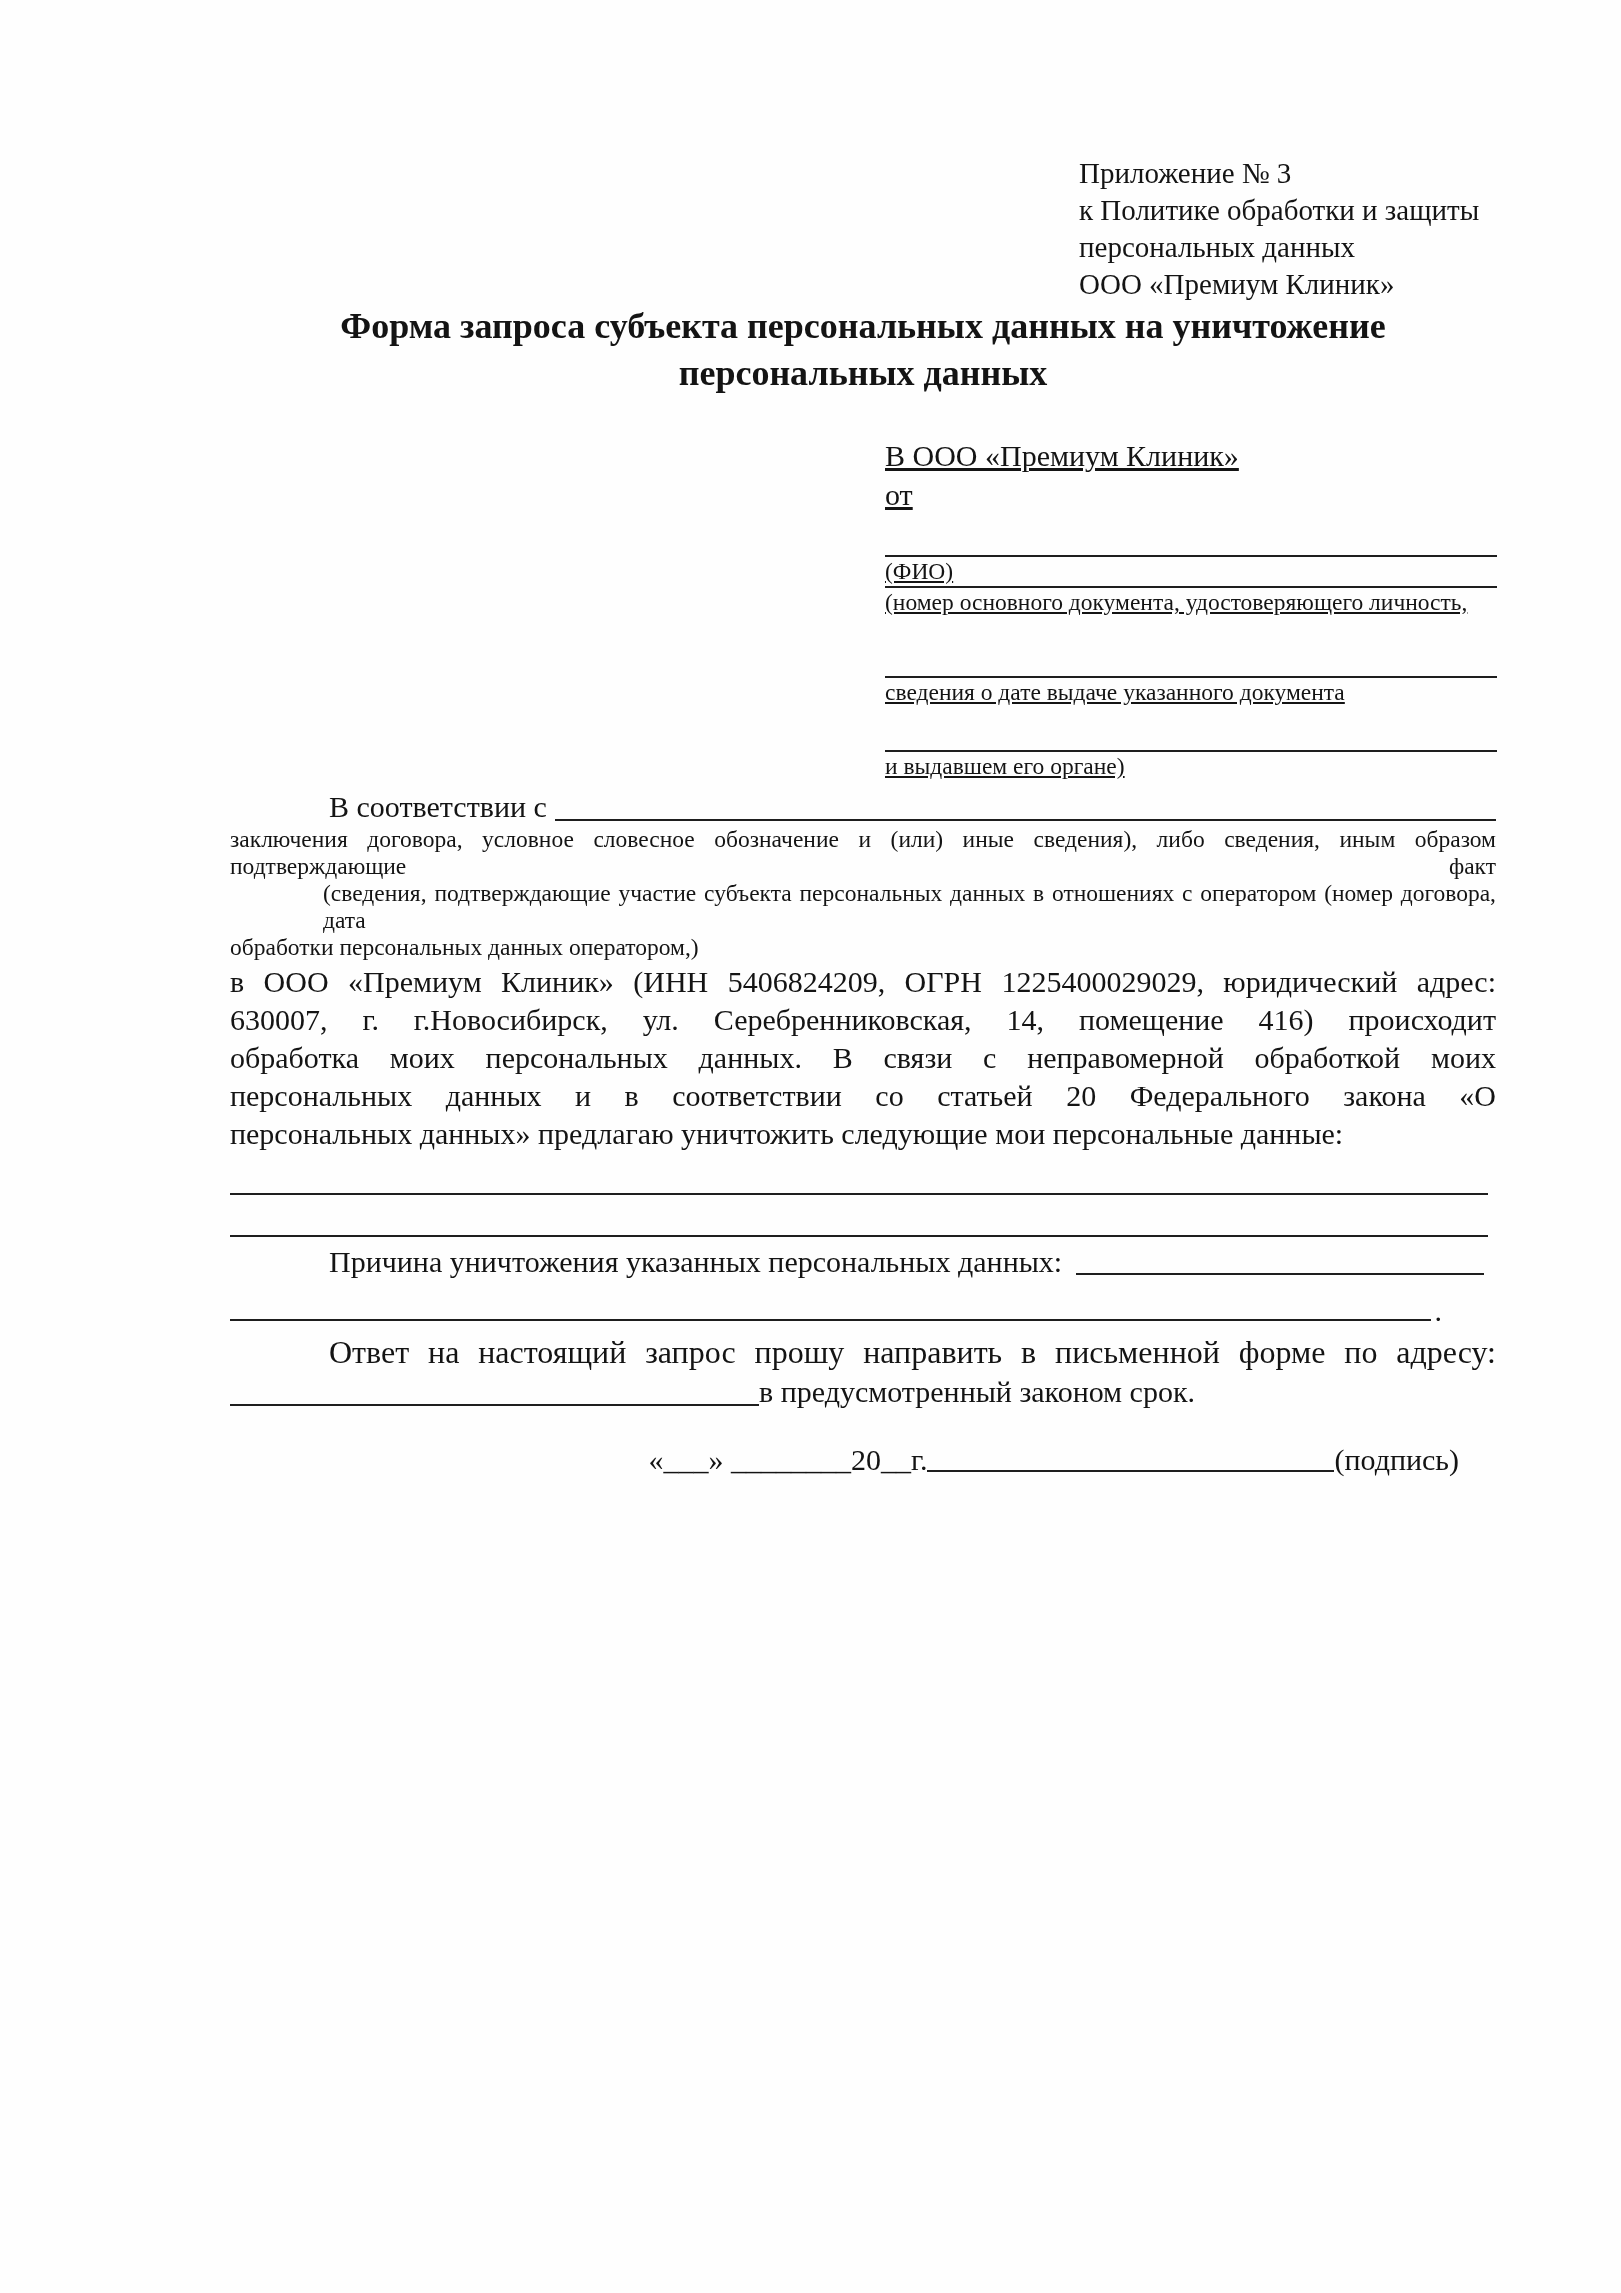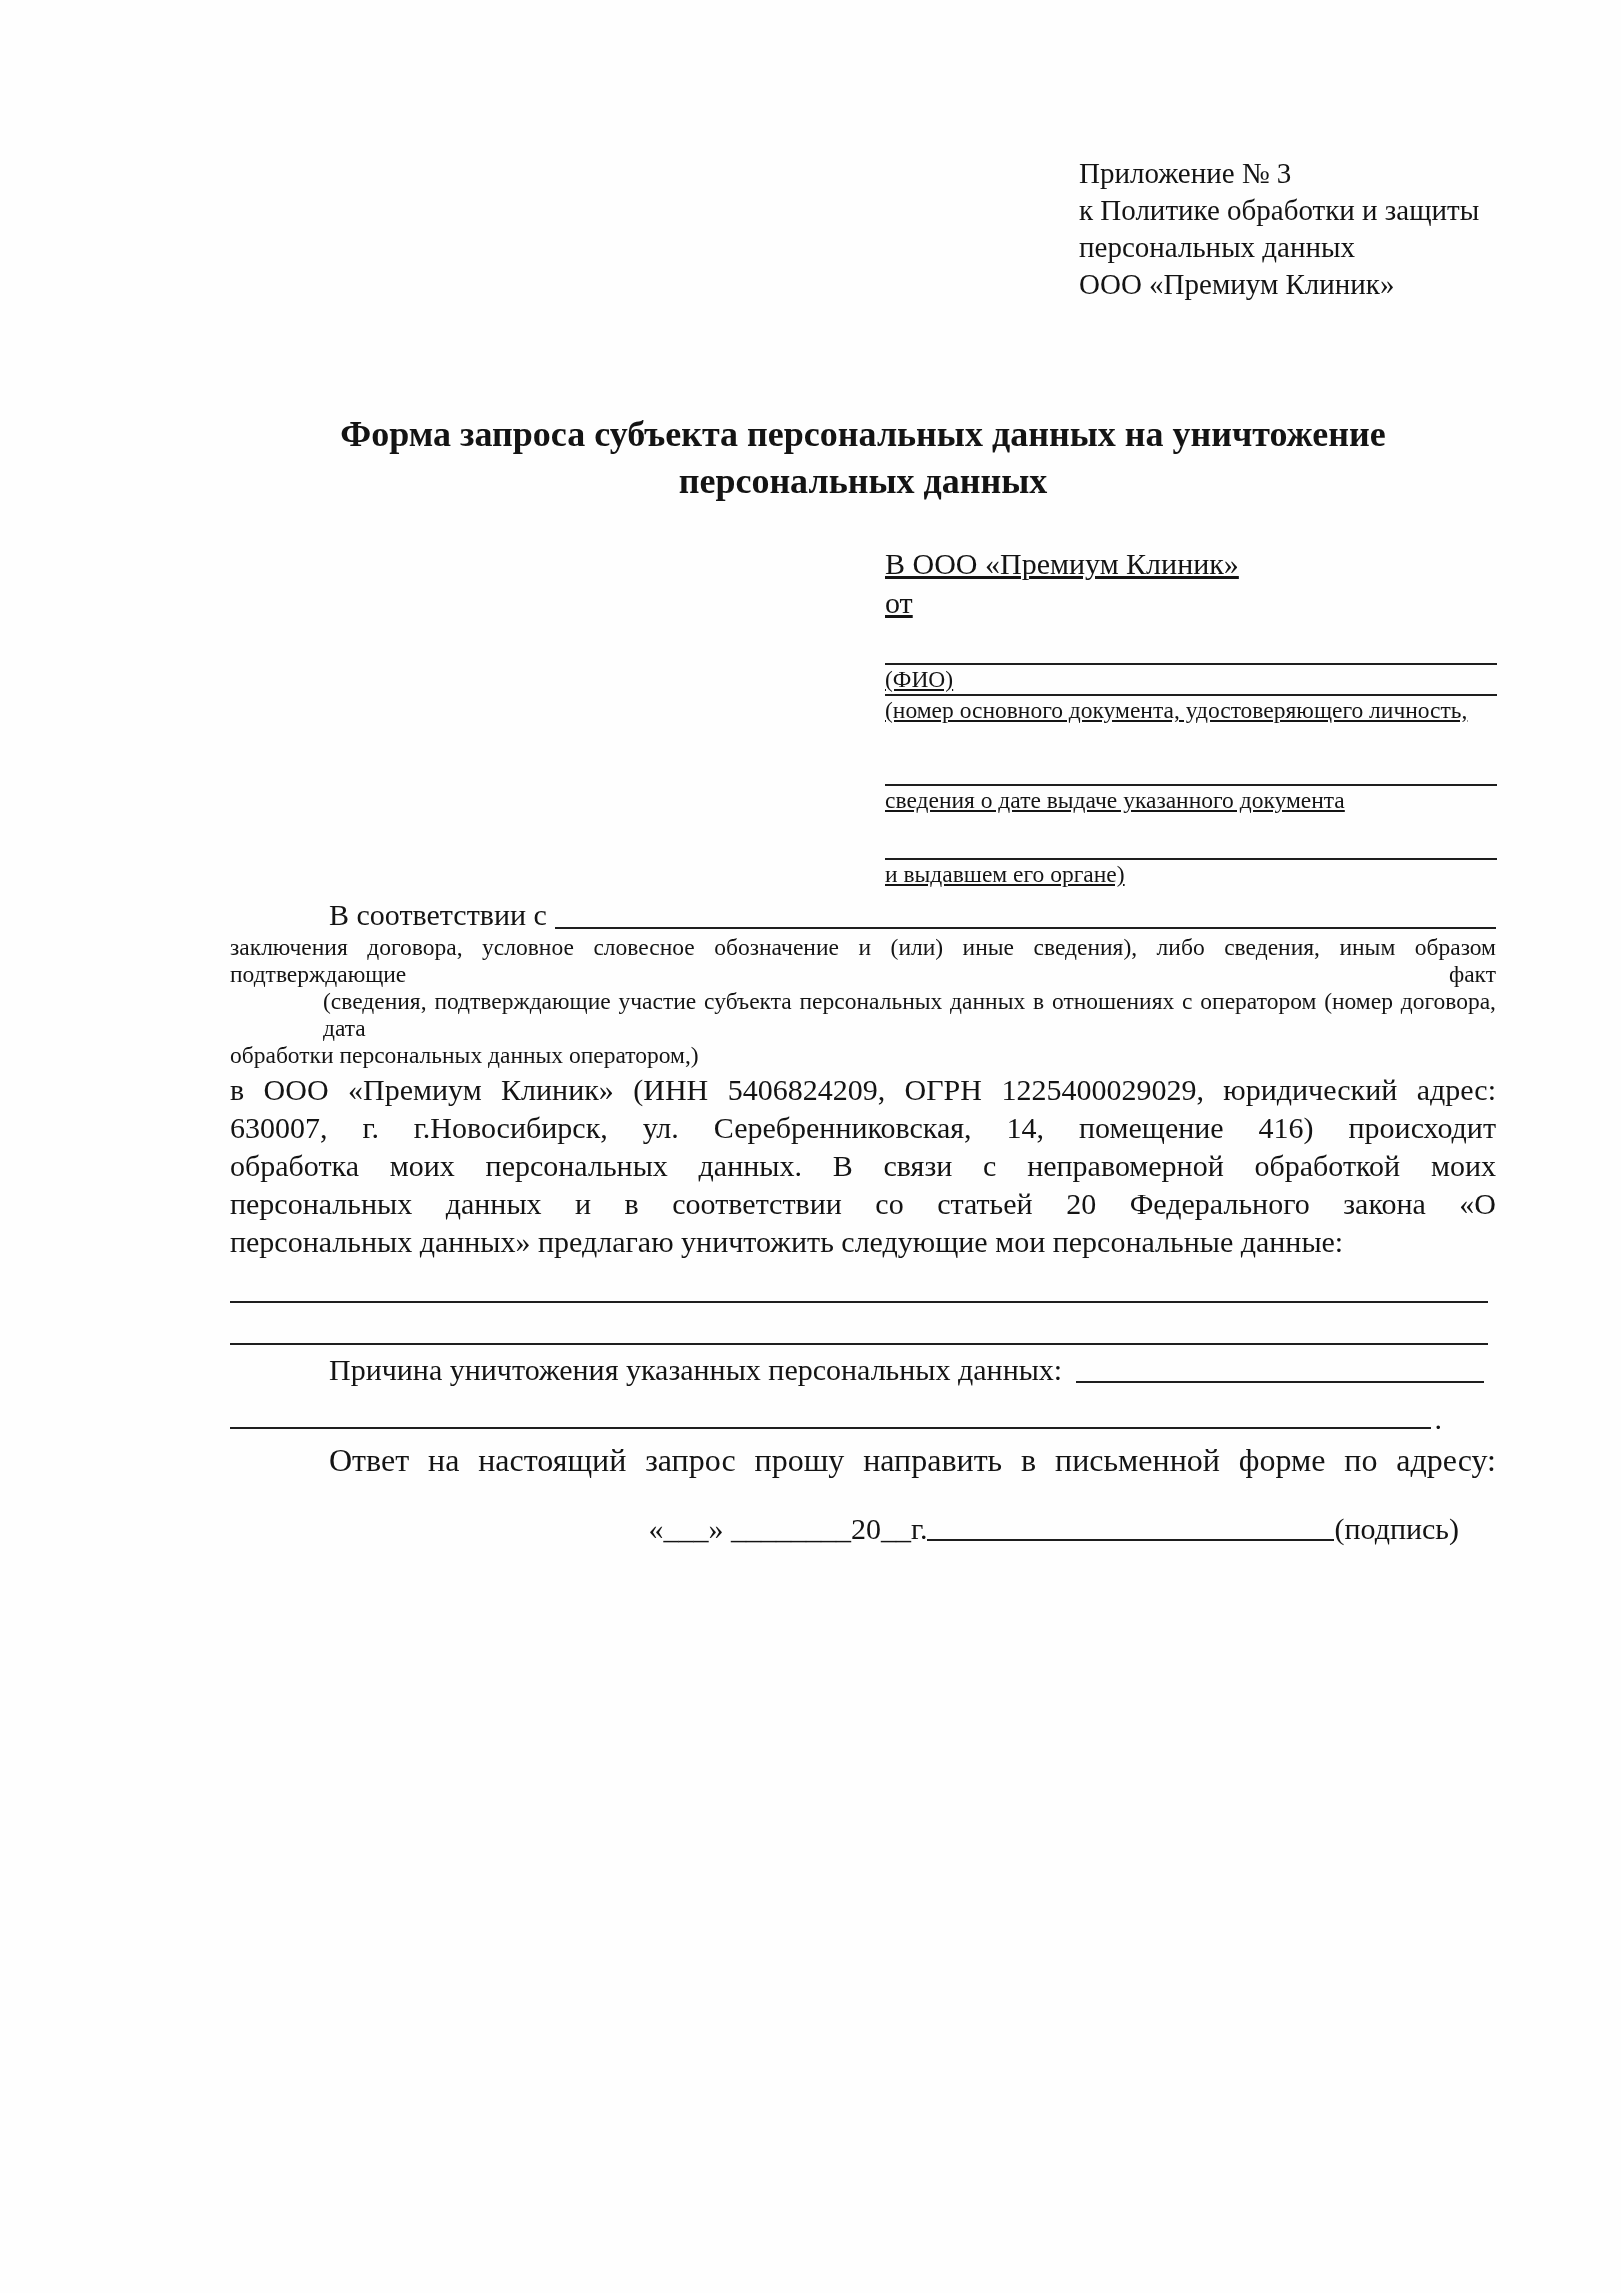--- a/index.html
+++ b/index.html
@@ -12,21 +12,21 @@
     color:#141414;
     overflow:hidden;
   }
   .content {
     position:absolute; left:230px; top:0;
     width:1266px;
   }
   
   .appendix { margin-top:155px; margin-left:849px; font-size:29px; line-height:37px; white-space:nowrap; }
   
-  .doc-title { margin-top:108px; text-align:center; font-weight:700; font-size:36px; line-height:47px; }
+  .doc-title { text-align:center; font-weight:700; font-size:36px; line-height:47px; }
   
   .addressee { margin-top:39px; margin-left:655px; width:612px; font-size:30px; line-height:39px;text-decoration:underline; }
   .blankline { border-bottom:2.9px solid #1e1e1e; }
   .b1 { height:43px; }
   .b2 { height:1px; }
   .b3 { height:61px; }
   .b4 { height:45px; }
   .field-caption { font-size:23.5px; line-height:29px; text-align:left; white-space:nowrap; }
   
   .accordance { margin-top:5.9px; display:flex; font-size:30px; line-height:39px;justify-content:flex-end; }
@@ -118,20 +118,24 @@
       <span class="reason-fill"></span>
     </div>
 
     <div class="period-row">
       <span class="period-fill"></span>
       <span class="period-char">.</span>
     </div>
 
     <div class="response1">Ответ на настоящий запрос прошу направить в письменной форме по адресу:</div>
 
+    <div class="response2">
+      <span class="resp-uline"></span>
+      <span class="resp-text">в предусмотренный законом срок.</span>
+    </div>
 
     <div class="sig-row">
       <span class="date-cell">«___» ________20__г.</span>
       <span class="sig-cell">
         <span class="sig-uline"></span>
         <span>(подпись)</span>
       </span>
     </div>
 
   </div>

